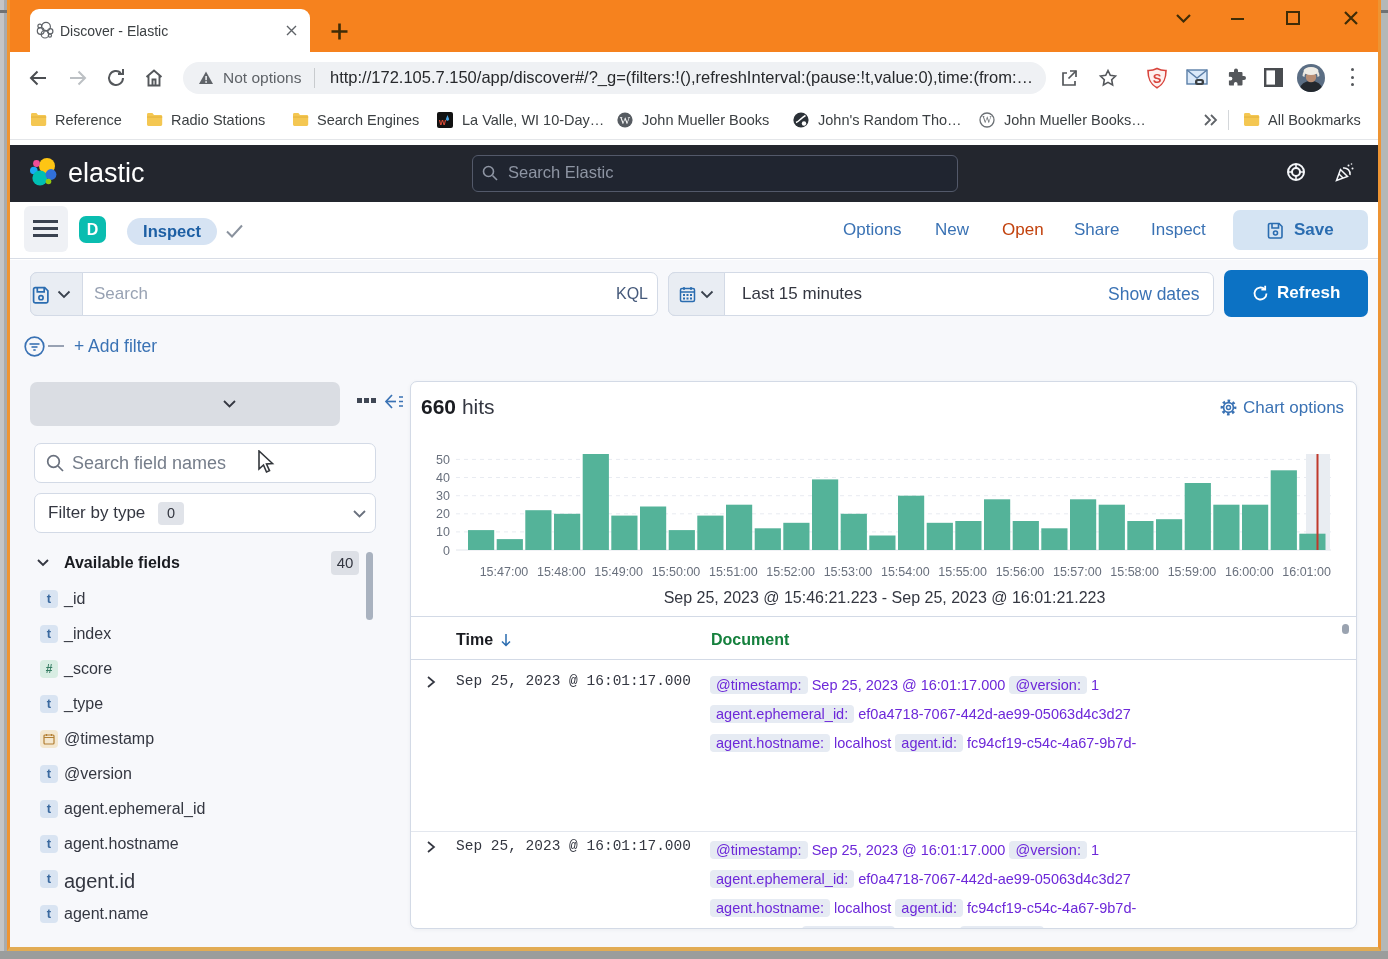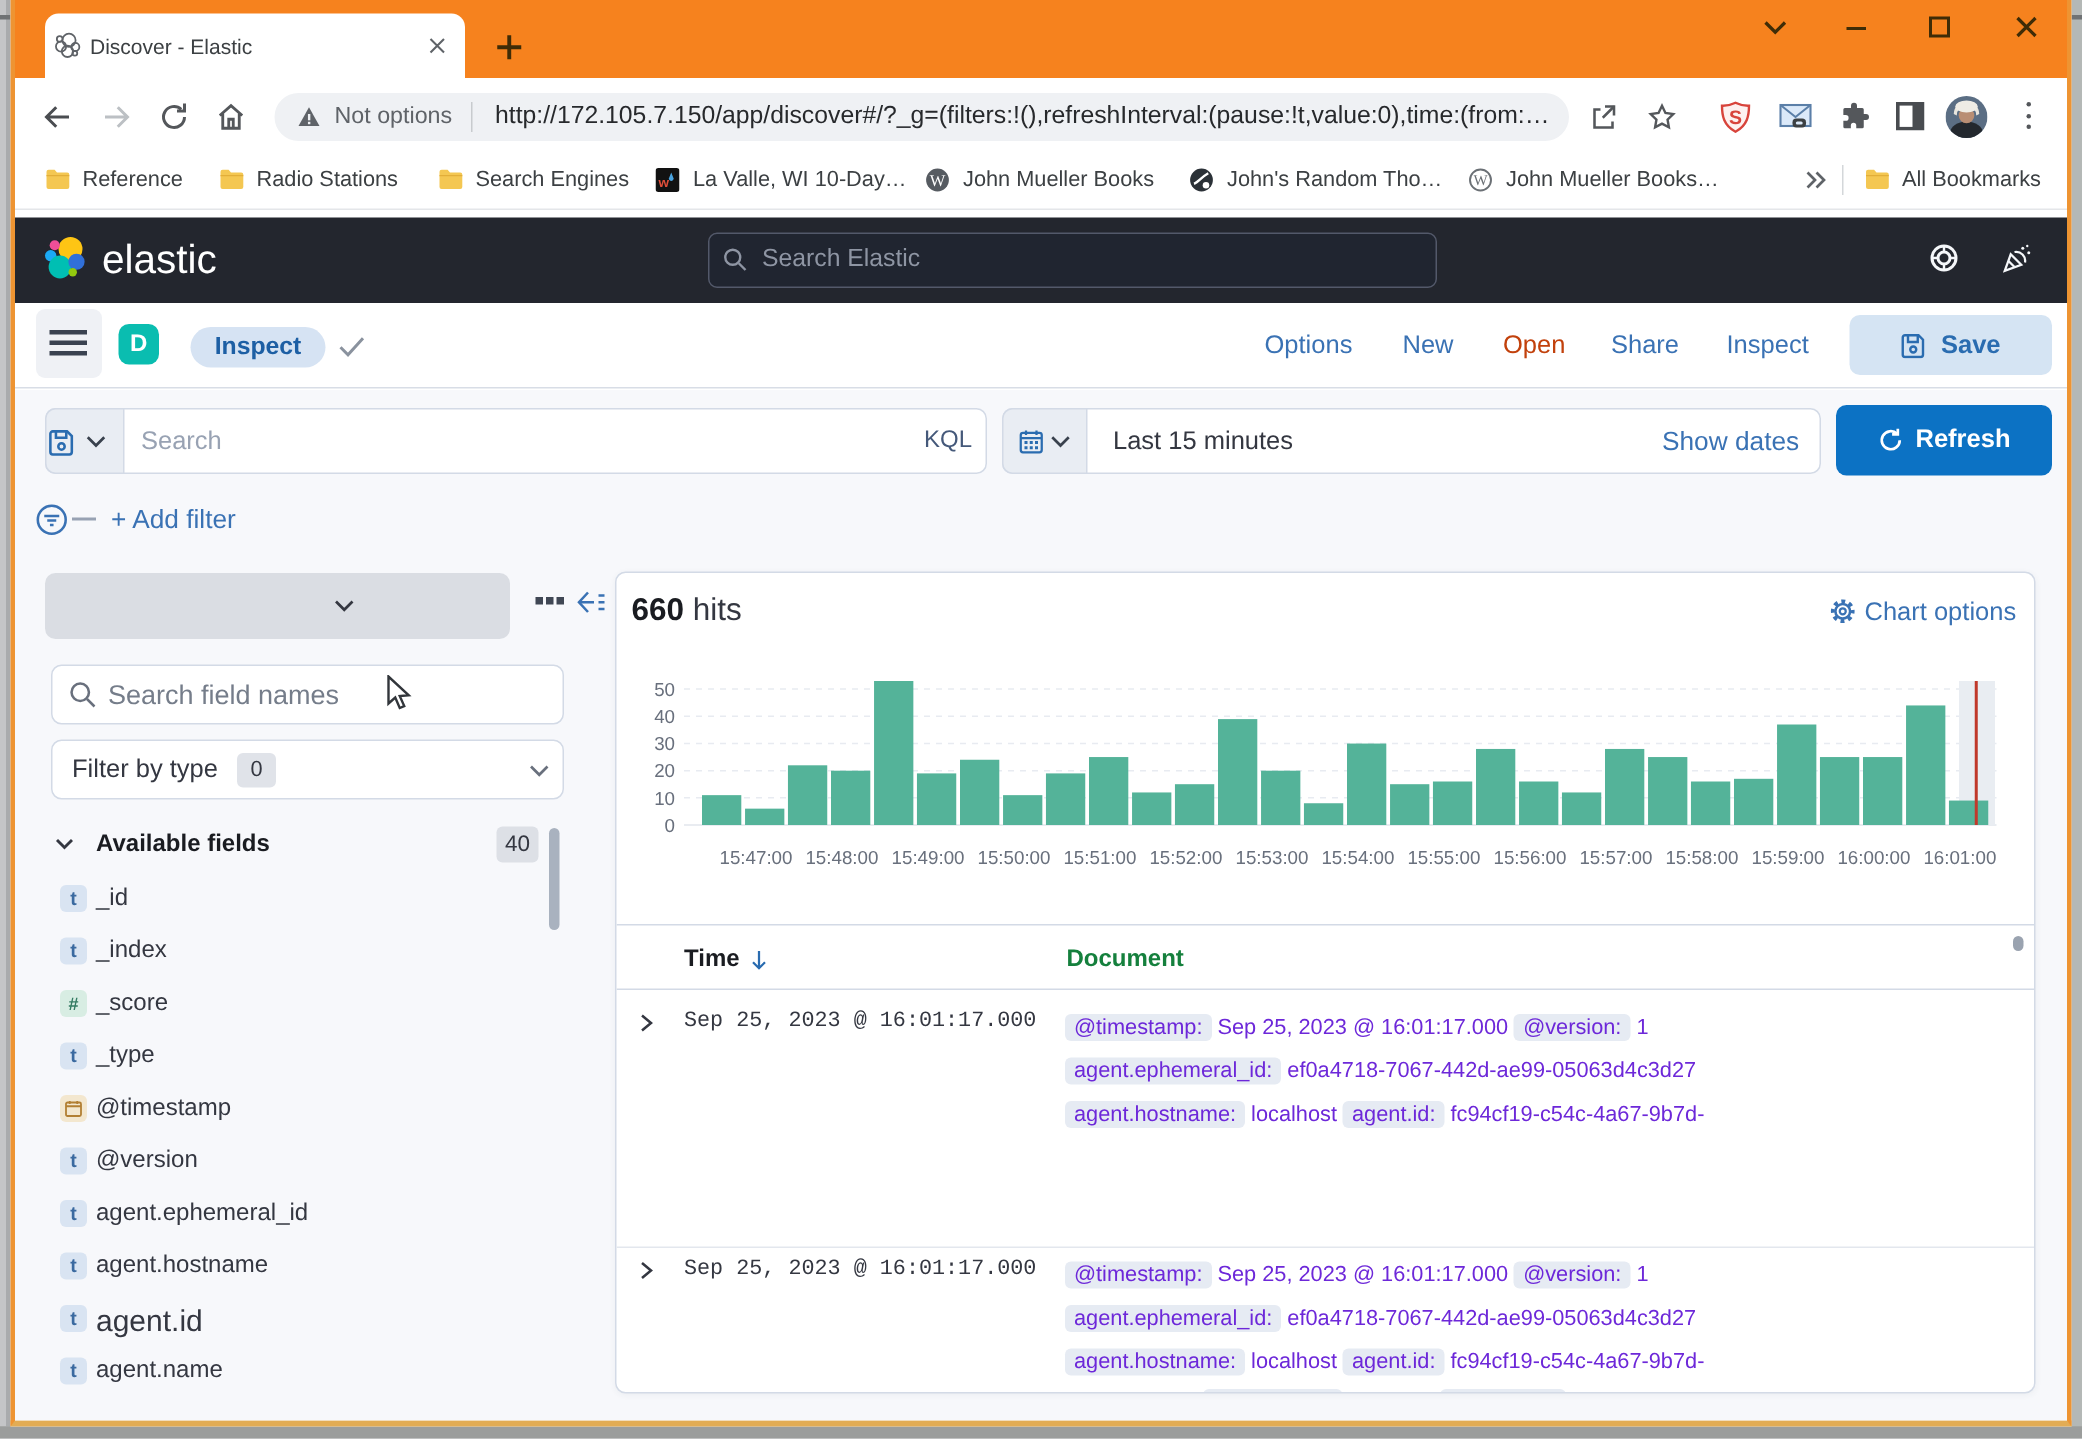--- a/index.html
+++ b/index.html
@@ -395,20 +395,21 @@
             <text x="437.0" y="130" text-anchor="middle" font-size="12.5" fill="#69707d" font-family="Liberation Sans">15:53:00</text>
             <text x="494.3" y="130" text-anchor="middle" font-size="12.5" fill="#69707d" font-family="Liberation Sans">15:54:00</text>
             <text x="551.6" y="130" text-anchor="middle" font-size="12.5" fill="#69707d" font-family="Liberation Sans">15:55:00</text>
             <text x="609.0" y="130" text-anchor="middle" font-size="12.5" fill="#69707d" font-family="Liberation Sans">15:56:00</text>
             <text x="666.3" y="130" text-anchor="middle" font-size="12.5" fill="#69707d" font-family="Liberation Sans">15:57:00</text>
             <text x="723.6" y="130" text-anchor="middle" font-size="12.5" fill="#69707d" font-family="Liberation Sans">15:58:00</text>
             <text x="781.0" y="130" text-anchor="middle" font-size="12.5" fill="#69707d" font-family="Liberation Sans">15:59:00</text>
             <text x="838.3" y="130" text-anchor="middle" font-size="12.5" fill="#69707d" font-family="Liberation Sans">16:00:00</text>
             <text x="895.6" y="130" text-anchor="middle" font-size="12.5" fill="#69707d" font-family="Liberation Sans">16:01:00</text>
           </svg>
+<div class="ab" style="left:0;top:207px;width:947px;text-align:center;font-size:16px;color:#343741">Sep 25, 2023 @ 15:46:21.223 - Sep 25, 2023 @ 16:01:21.223</div>
 <div class="ab" style="left:0;top:234px;width:947px;height:1px;background:#d3dae6"></div>
 <div class="ab" style="left:45px;top:249px;font-size:16px;font-weight:bold;color:#1a1c21">Time</div>
 <svg class="ab" style="left:89px;top:251px" width="12" height="14" viewBox="0 0 12 14">
             <path d="M6 1 V12 M2 8.5 L6 12.5 L10 8.5" fill="none" stroke="#2a6cb0" stroke-width="1.5"></path>
           </svg>
 <div class="ab" style="left:300px;top:249px;font-size:16px;font-weight:bold;color:#15803d">Document</div>
 <div class="ab" style="left:0;top:277px;width:947px;height:1px;background:#d3dae6"></div>
 <div class="ab" style="left:931px;top:242px;width:7px;height:10px;background:#9aa3b0;border-radius:3.5px"></div>
 <svg class="ab" style="left:14px;top:293px" width="12" height="14" viewBox="0 0 12 14">
             <path d="M3 2 L9 7 L3 12" fill="none" stroke="#343741" stroke-width="1.7"></path>

